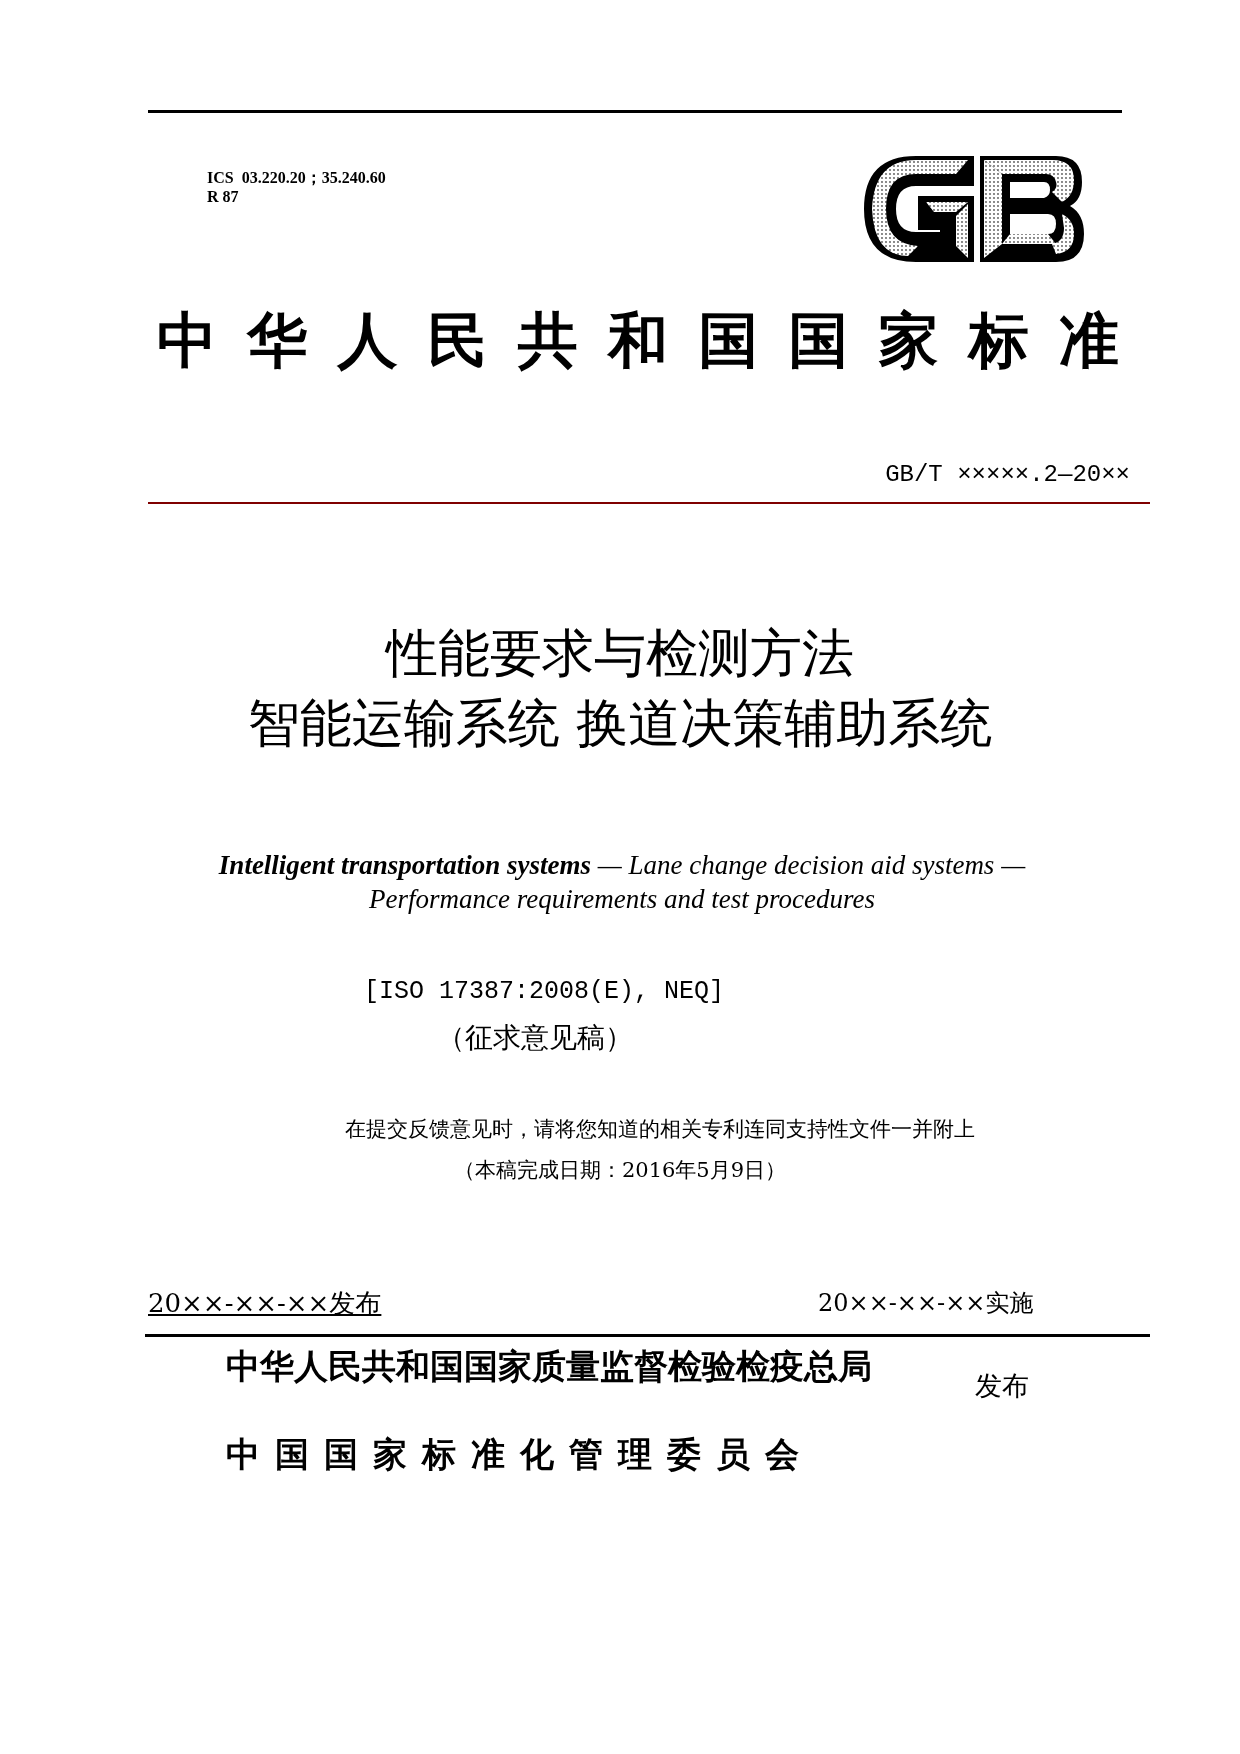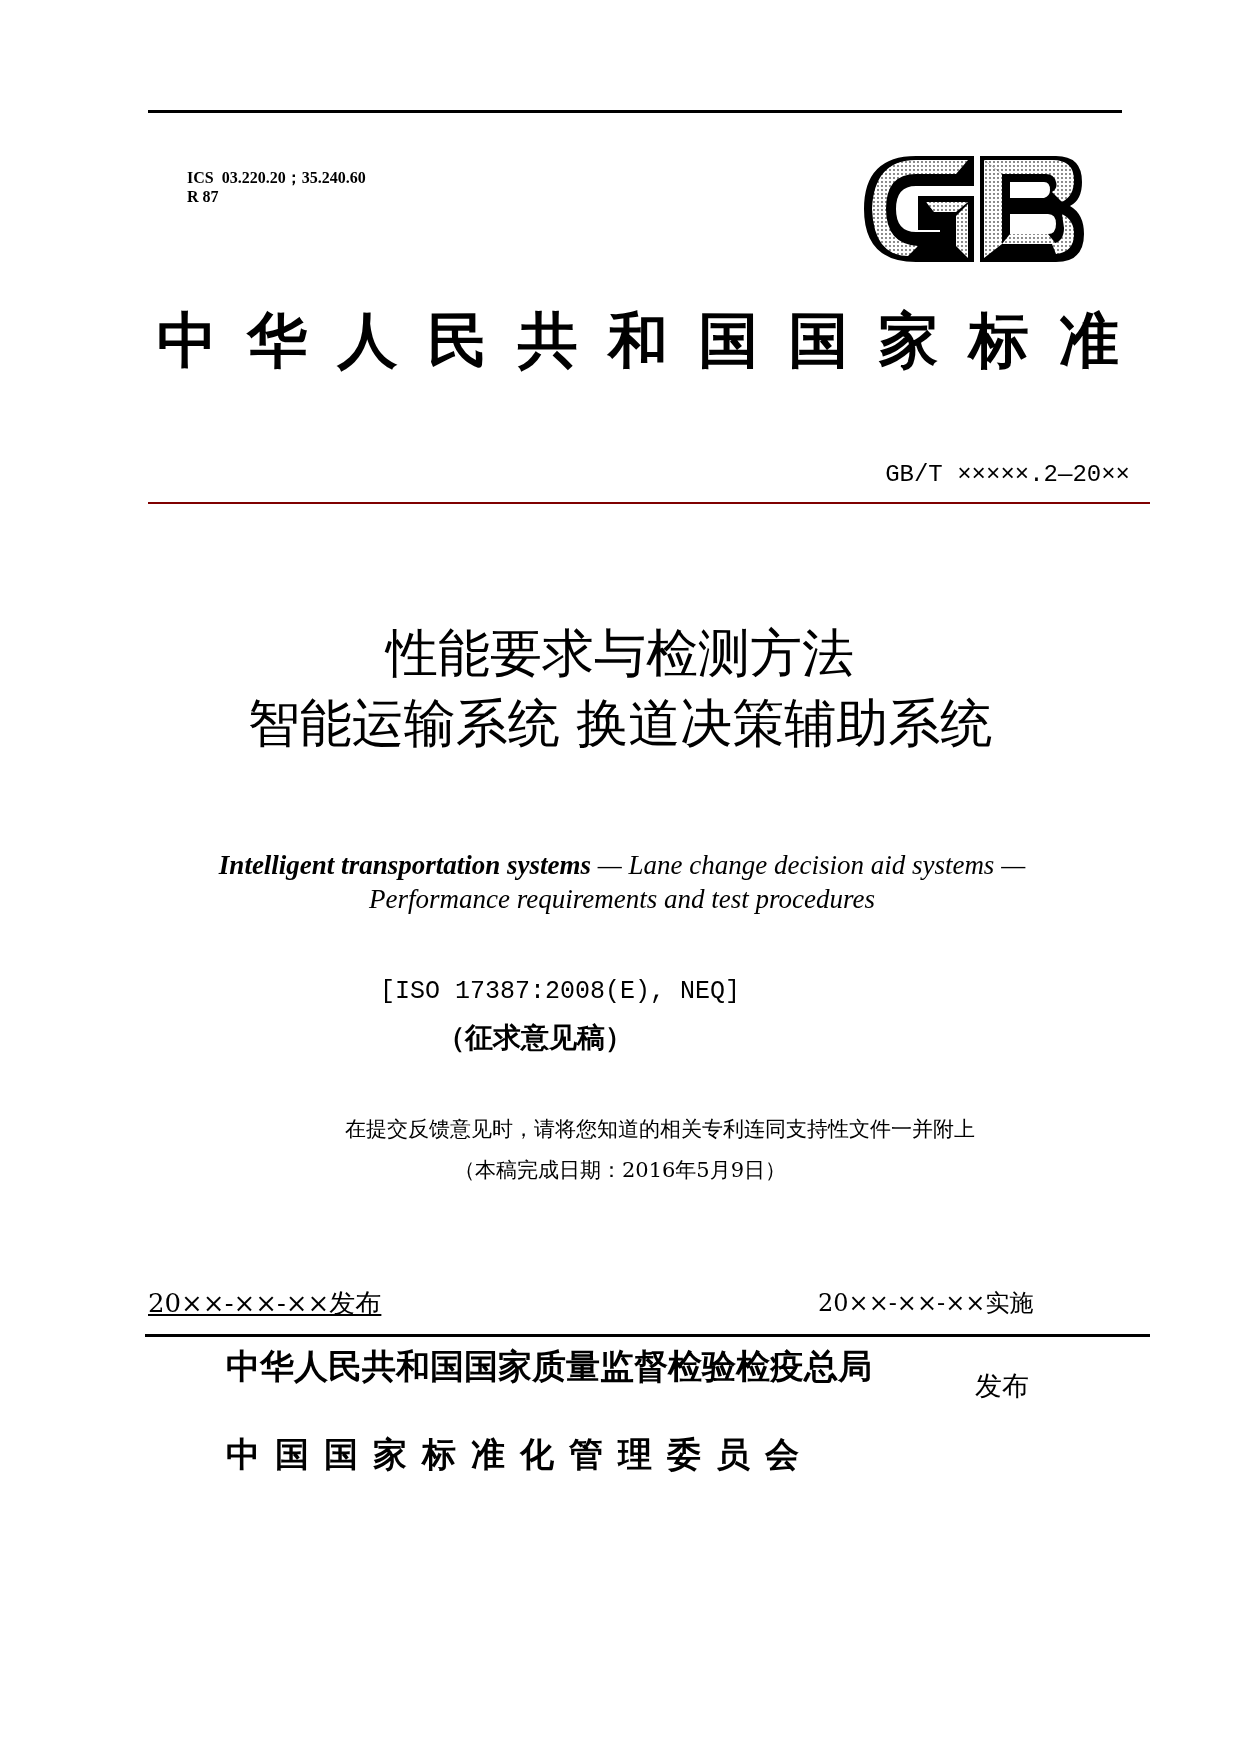--- a/index.html
+++ b/index.html
@@ -1,31 +1,31 @@
 <!DOCTYPE html>
 <html><head>
 <meta charset="utf-8">
 <style>
   html, body { margin: 0; padding: 0; background: #ffffff; }
   body { width: 1240px; height: 1754px; position: relative; overflow: hidden;
          font-family: "DejaVu Serif", serif; color: #000; }
   .abs { position: absolute; }
   .rule { position: absolute; background: #000; }
   .ics { left: 187px; top: 168px; font-family: "Liberation Serif", serif; font-weight: bold; font-size: 16px; line-height: 19px; }
-  .ics div { white-space: pre; }
+  .ics div { white-space: pre; margin-left: 20px; }
   .logo { left: 856px; top: 148px; width: 232px; height: 122px; }
   .nat-title { left: 148px; top: 300px; width: 980px; height: 80px; display: flex; justify-content: space-between;
                font-family: "DejaVu Serif", serif; font-weight: bold; font-size: 60px; line-height: 80px; letter-spacing: 0; }
   .nat-title span { display: inline-block; width: 78px; text-align: center; }
   .std-no { right: 110px; top: 460px; font-family: "Liberation Mono", monospace; font-size: 24px; line-height: 30px; white-space: pre; margin-left: 20px; }
   .title-cn { left: 0; width: 1240px; top: 618px; text-align: center; font-family: "DejaVu Sans", sans-serif; font-size: 52px; line-height: 70px; }
   .title-en { left: 2px; width: 1240px; top: 848px; text-align: center; font-family: "Liberation Serif", serif; font-size: 27px; line-height: 34px; font-style: italic; }
   .title-en b { font-weight: bold; }
-  .iso { left: 0; width: 1088px; top: 976px; text-align: center; font-family: "Liberation Mono", monospace; font-size: 25px; line-height: 32px; padding-left: 16px; }
-  .draft { left: 0; width: 1070px; top: 1020px; text-align: center; font-family: "DejaVu Serif", serif; font-weight: bold; font-size: 28px; line-height: 36px; }
+  .iso { left: 0; width: 1088px; top: 976px; text-align: center; font-family: "Liberation Mono", monospace; font-size: 25px; line-height: 32px; }
+  .draft { left: 0; width: 1070px; top: 1020px; text-align: center; font-family: "DejaVu Serif", serif; font-weight: normal; font-size: 28px; line-height: 36px; }
   .note1 { left: 0; width: 1240px; top: 1114px; text-align: center; font-family: "DejaVu Serif", serif; font-size: 21px; line-height: 30px; margin-left: 40px; }
   .note2 { left: 0; width: 1240px; top: 1155px; text-align: center; font-family: "DejaVu Serif", serif; font-size: 21px; line-height: 30px; }
   .issue-date { left: 148px; top: 1287px; font-family: "DejaVu Serif", serif; font-size: 26px; line-height: 32px; white-space: pre; text-decoration: underline; }
   .impl-date { left: 818px; top: 1287px; font-family: "DejaVu Serif", serif; font-size: 24px; line-height: 32px; white-space: pre; }
   .org1 { left: 226px; top: 1340px; font-family: "DejaVu Sans", sans-serif; font-weight: bold; font-size: 34px; line-height: 52px; white-space: pre; }
   .org2 { left: 226px; top: 1396px; font-family: "DejaVu Sans", sans-serif; font-weight: bold; font-size: 34px; line-height: 52px; letter-spacing: 15px; white-space: pre; margin-top: 32px; }
   .publish { left: 975px; top: 1368px; font-family: "DejaVu Sans", sans-serif; font-size: 27px; line-height: 36px; }
 </style>
 </head>
 <body>

